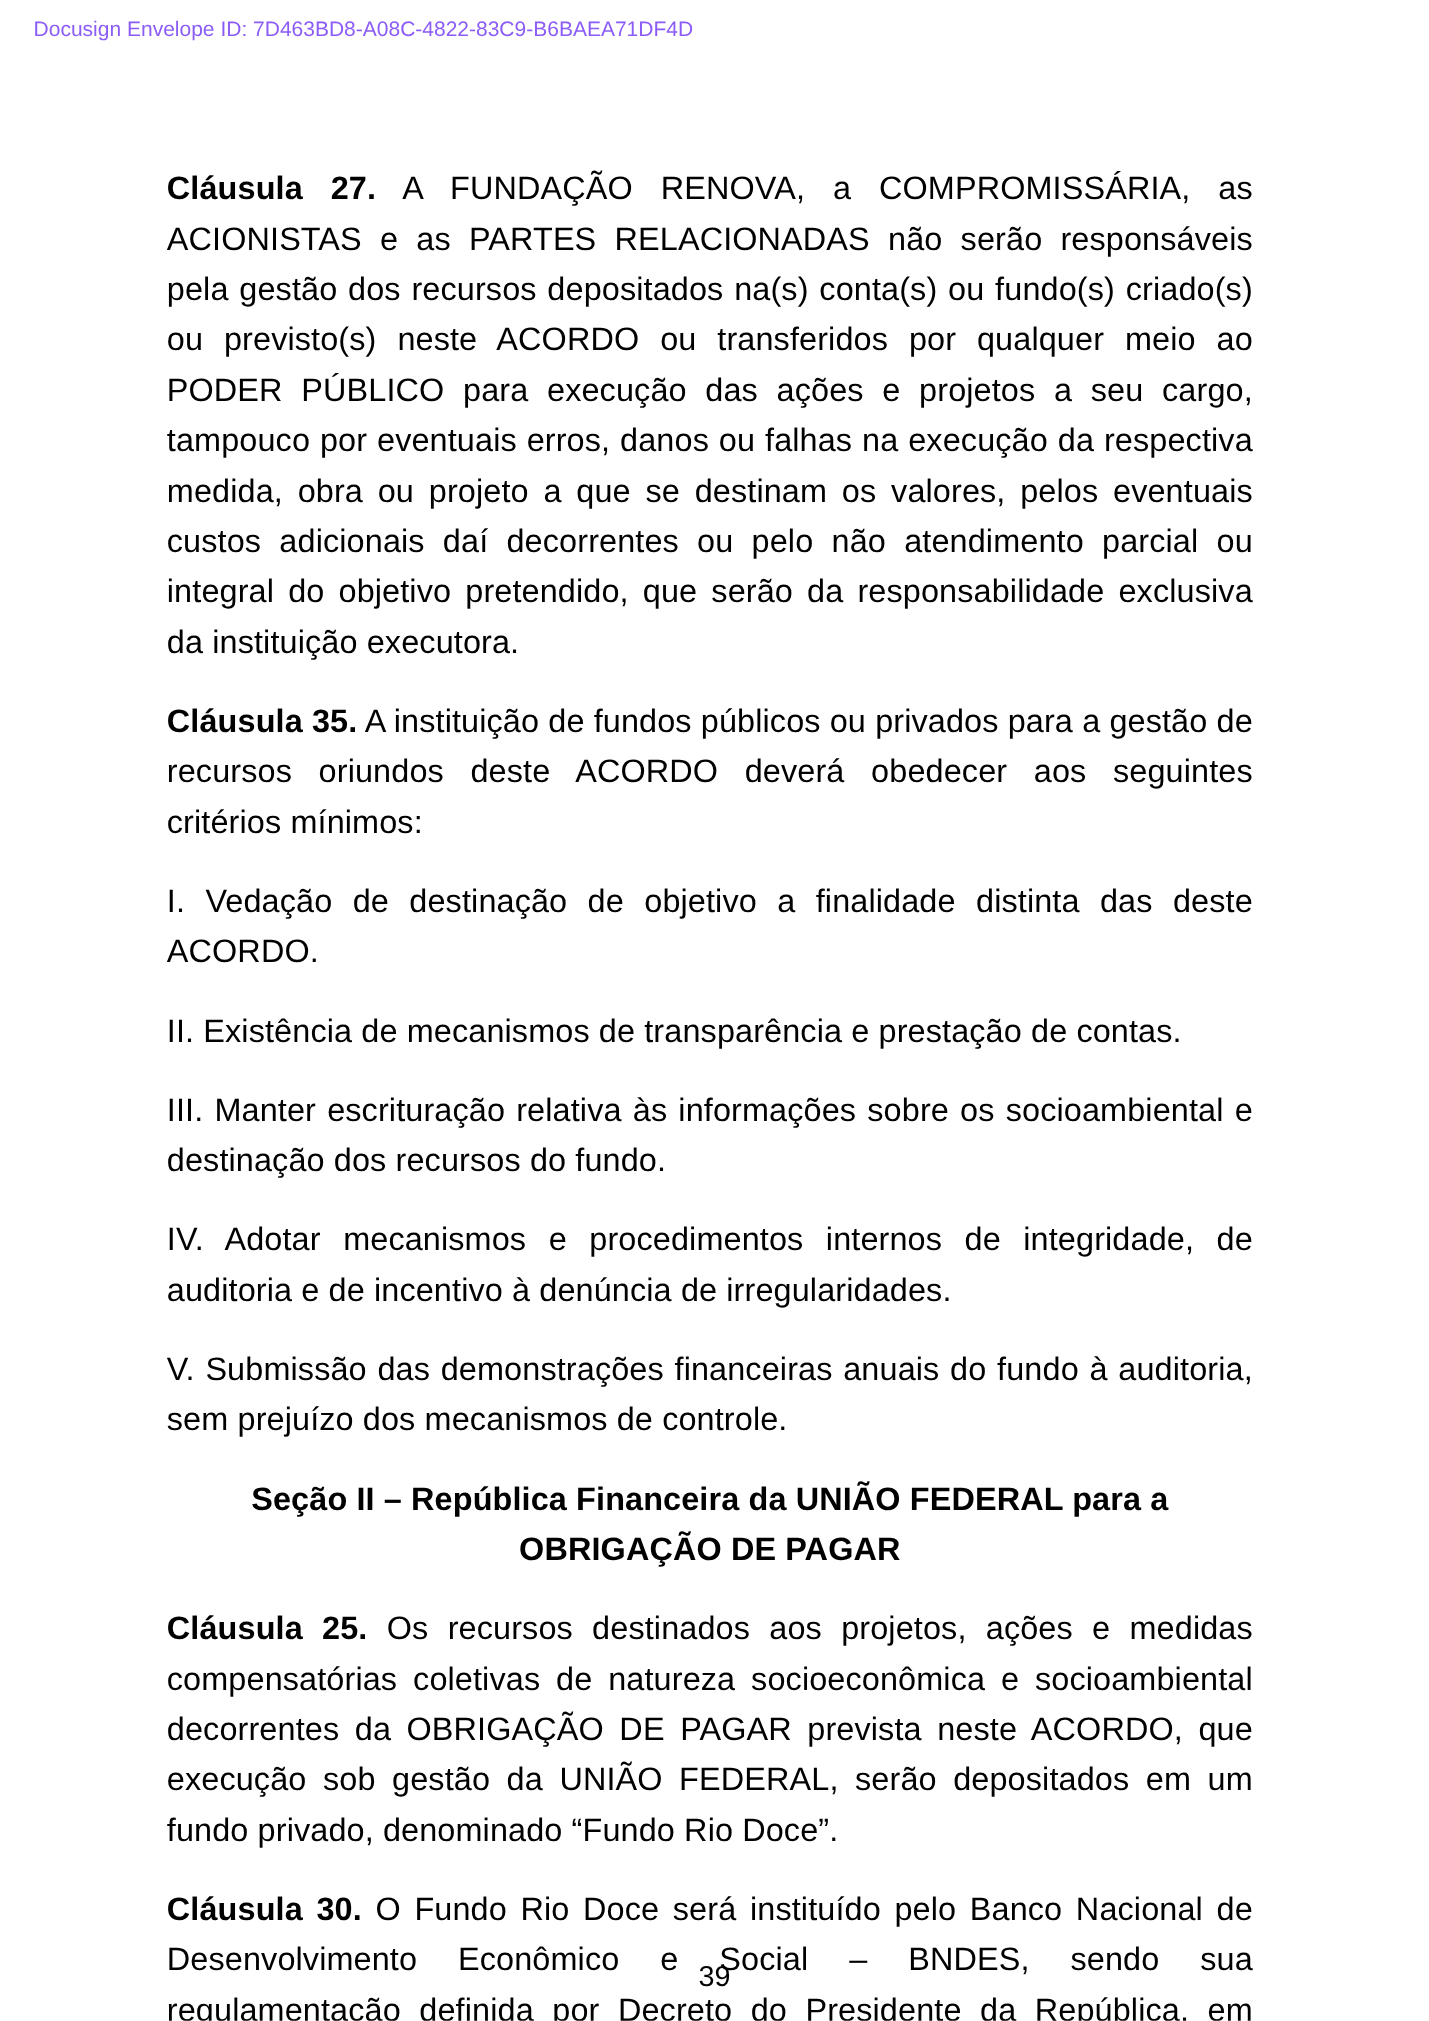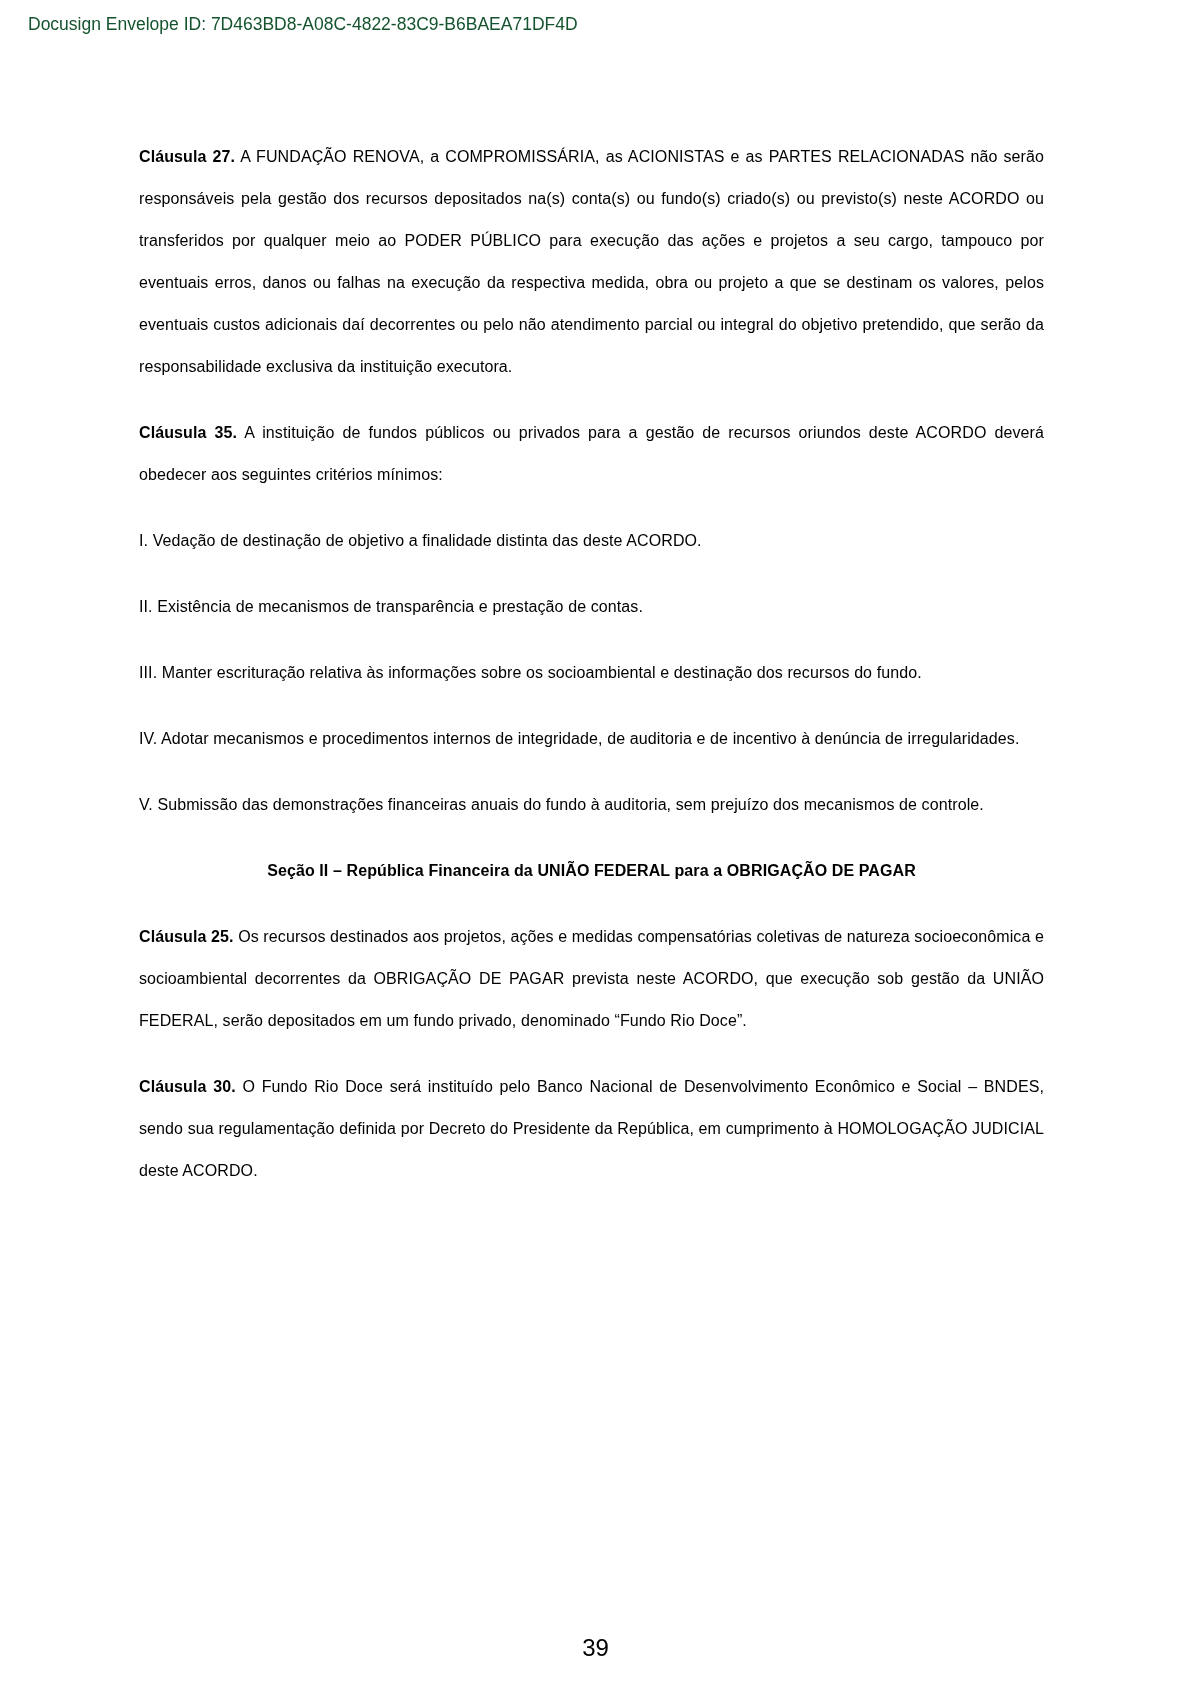--- a/index.html
+++ b/index.html
@@ -14,32 +14,32 @@
     font-family: "Liberation Sans", "DejaVu Sans", sans-serif;
     color: #000000;
     overflow: hidden;
   }
   .docusign-header {
     position: absolute;
     left: 28px;
     top: 12px;
     font-size: 17.5px;
     line-height: 24px;
-    color: #14532d;
+    color: #8b5cf6;
     white-space: nowrap;
   }
   .page-body {
     position: absolute;
     left: 139px;
     top: 136px;
     width: 905px;
   }
   .page-body p {
     margin: 0 0 24px 0;
-    font-size: 16px;
+    font-size: 27px;
     line-height: 42px;
     text-align: justify;
     letter-spacing: 0.1px;
   }
   .page-body p .lead {
     font-weight: bold;
   }
   .page-body p.section-heading {
     font-weight: bold;
     text-align: center;

